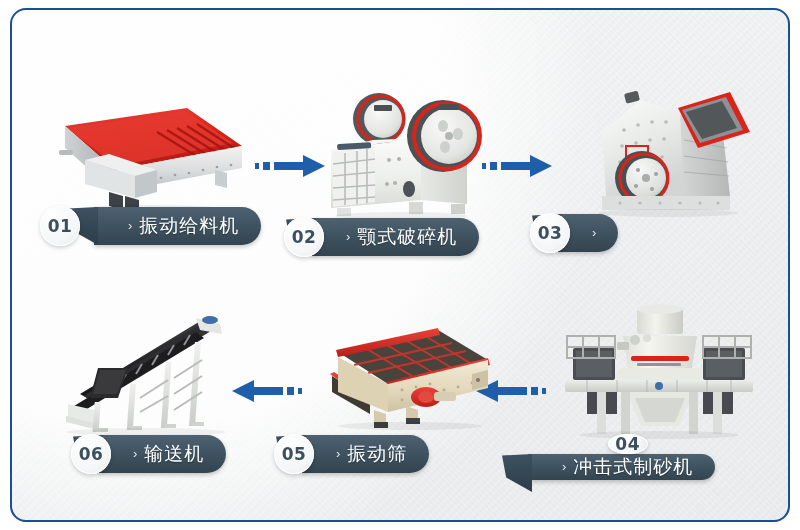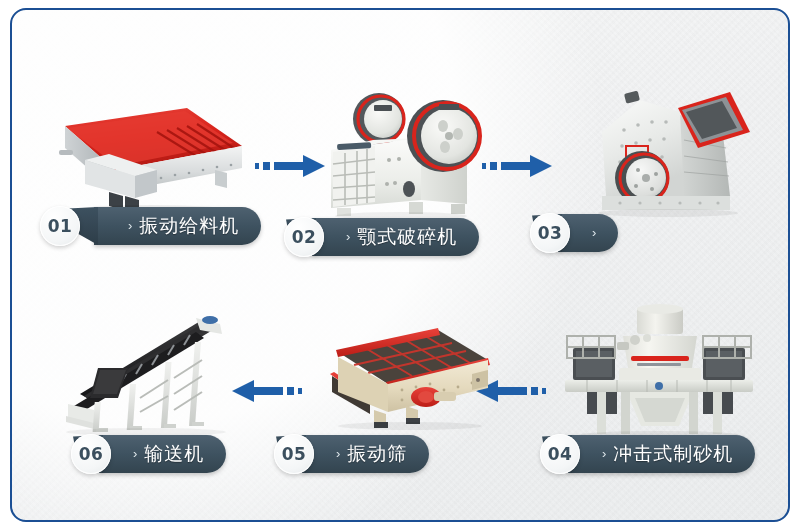--- a/index.html
+++ b/index.html
@@ -435,21 +435,21 @@
 
           <rect x="40" y="90" width="9" height="42" fill="#dcdfd9"></rect>
           <rect x="64" y="90" width="9" height="42" fill="#d2d5cf"></rect>
           <rect x="132" y="90" width="9" height="42" fill="#d2d5cf"></rect>
           <rect x="156" y="90" width="9" height="42" fill="#dcdfd9"></rect>
           <ellipse cx="102" cy="133" rx="80" ry="4" fill="#000" opacity="0.06"></ellipse>
         </svg>
       </div>
     </div>
 
-    <div class="caption" style="left:528px; top:424px;">
+    <div class="caption" style="left:528px; top:424px;flex-direction:column;">
       <div class="badge">04</div>
       <div class="pill">
         <span class="pill-arrow">›</span>
         <span class="pill-label">冲击式制砂机</span>
       </div>
     </div>
 
     <div class="arrow" style="left:462px; top:368px;">
       <svg width="72" height="26" viewBox="0 0 72 26">
         <polygon points="24,2 2,13 24,24" fill="#1f5fa9"></polygon>

